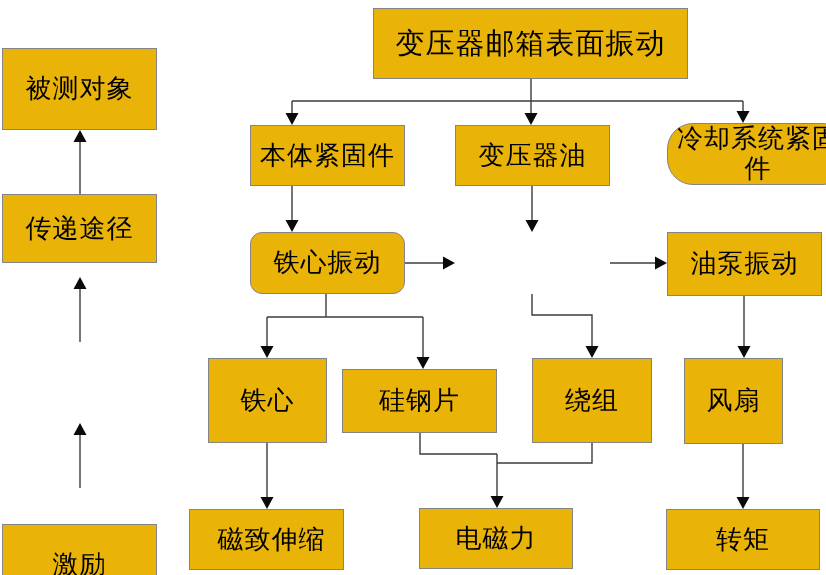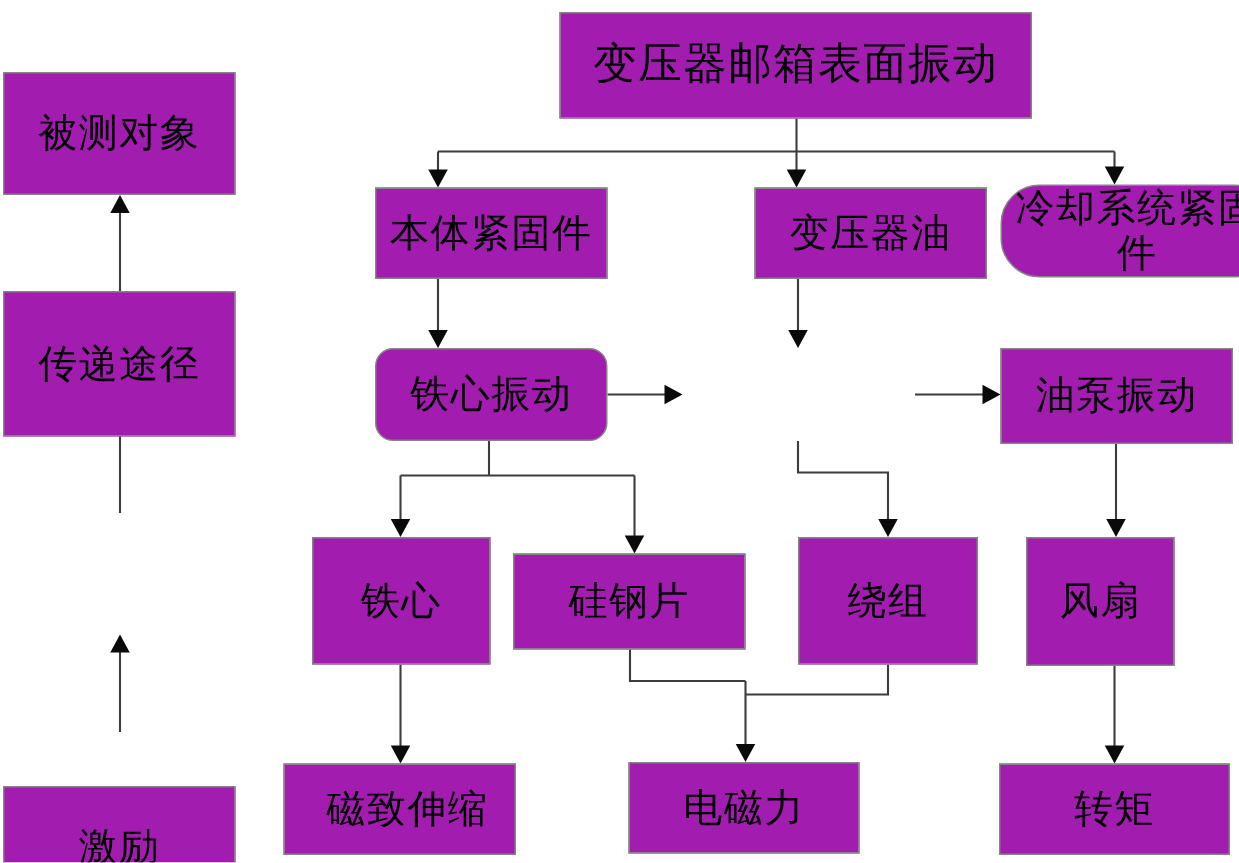--- a/index.html
+++ b/index.html
@@ -13,21 +13,21 @@
   }
   .wires {
     position: absolute;
     left: 0; top: 0;
     width: 826px; height: 575px;
   }
   .node {
     position: absolute;
     box-sizing: border-box;
     border: 1.5px solid #848484;
-    background: #a21caf;
+    background: #eab308;
     display: flex;
     align-items: center;
     justify-content: center;
     text-align: center;
     font-size: 26px;
     line-height: 1.15;
     color: #000000;
     padding: 0 6px;
     letter-spacing: 1px;
   }
@@ -87,27 +87,27 @@
     <polyline points="420,433 420,454 497,454"></polyline>
     <polyline points="592,443 592,463 497,463"></polyline>
     <line x1="497" y1="454" x2="497" y2="497"></line>
     <polygon points="490.5,496 503.5,496 497,508"></polygon>
 
     <line x1="743" y1="444" x2="743" y2="503"></line>
     <polygon points="736.5,497 749.5,497 743,509"></polygon>
   </svg>
 
   <div class="node" style="left:2px; top:48px; width:155px; height:82px;">被测对象</div>
-  <div class="node" style="left:2px; top:194px; width:155px; height:97px;">传递途径</div>
+  <div class="node" style="left:2px; top:194px; width:155px; height:69px;">传递途径</div>
   <div class="node" style="left:2px; top:488px; width:155px; height:82px;margin-top:36px;">激励</div>
 
   <div class="node big" style="left:373px; top:8px; width:315px; height:71px;">变压器邮箱表面振动</div>
 
   <div class="node" style="left:250px; top:125px; width:155px; height:61px;">本体紧固件</div>
-  <div class="node" style="left:455px; top:125px; width:155px; height:61px;margin-left:48px;">变压器油</div>
+  <div class="node" style="left:455px; top:125px; width:155px; height:61px;">变压器油</div>
   <div class="node" style="left:667px; top:123px; width:182px; height:62px;border-radius:26px;">冷却系统紧固件</div>
 
   <div class="node" style="left:250px; top:232px; width:155px; height:62px;border-radius:12px;">铁心振动</div>
   <div class="node" style="left:667px; top:232px; width:155px; height:64px;">油泵振动</div>
 
   <div class="node" style="left:342px; top:369px; width:155px; height:64px;">硅钢片</div>
   <div class="node" style="left:208px; top:358px; width:119px; height:85px;">铁心</div>
   <div class="node" style="left:532px; top:358px; width:120px; height:85px;text-align:center;">绕组</div>
   <div class="node" style="left:684px; top:358px; width:99px; height:86px;">风扇</div>
 

